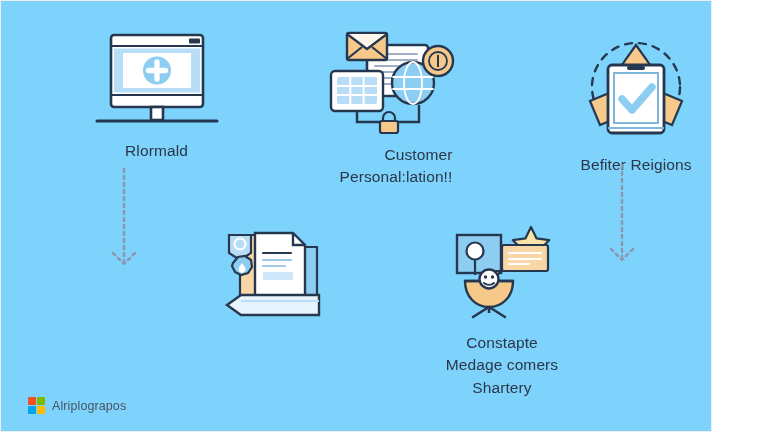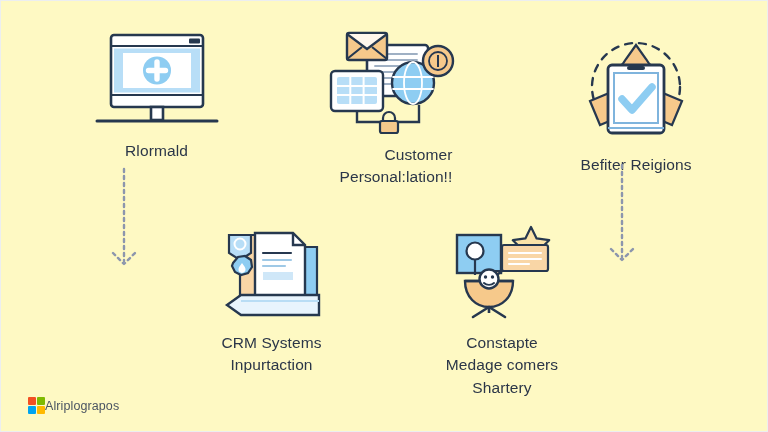--- a/index.html
+++ b/index.html
@@ -4,22 +4,22 @@
 <style>
   html,body{margin:0;padding:0;}
   body{
     width:768px;height:432px;
     background:#ffffff;
     font-family:"Liberation Sans", sans-serif;
     overflow:hidden;
   }
   #canvas{
     position:relative;
-    width:768px;height:432px;
-    background:#fef9c3;
+    width:712px;height:432px;
+    background:#7dd3fc;
     box-sizing:border-box;
     border:1px solid #eceef0;
     overflow:hidden;
   }
   
   .node{
     position:absolute;
     display:flex;
     flex-direction:column;
     align-items:center;
@@ -47,20 +47,21 @@
 
   
   .arrow{ position:absolute; }
 
   
   #logo{
     position:absolute;
     left:27px; bottom:17px;
     display:flex;
     align-items:center;
+    gap:7px;
   }
   .logo-grid{
     width:17px;height:17px;
     display:grid;
     grid-template-columns:1fr 1fr;
     grid-template-rows:1fr 1fr;
     gap:1.6px;
   }
   .logo-grid i{ display:block; border-radius:1px; }
   #logo .logo-text{
@@ -181,22 +182,20 @@
 
         <path d="M22 16h22v18l-11 7-11-7z" fill="#b8def7" stroke="#26384f" stroke-width="2.2"></path>
         <circle cx="33" cy="25" r="5.5" fill="none" stroke="#ffffff" stroke-width="2"></circle>
         <path d="M26 44l5-6 7-1 6 4 1 7-4 6-7 2-6-3-3-6z" fill="#8ecdf2" stroke="#26384f" stroke-width="2.2"></path>
         <path d="M35 44c2 3 3.5 4.5 3.5 6.2A3.5 3.5 0 0135 54a3.5 3.5 0 01-3.5-3.8c0-1.7 1.5-3.2 3.5-6.2z" fill="#ffffff"></path>
 
         <path d="M34 76h78v20H34l-14-10z" fill="#e8f4fd" stroke="#26384f" stroke-width="2.4"></path>
         <path d="M34 82h78" stroke="#b9ddf5" stroke-width="2"></path>
       </svg>
     </span>
-    <div class="label">CRM Systems
-Inpurtaction</div>
   </div>
 
   <div class="node" id="node-message">
     <span class="art">
       <svg width="126" height="104" viewBox="0 0 126 104" fill="none">
 
         <path d="M92 8l5.6 11.4 12.6 1.8-9.1 8.9 2.1 12.5L92 36.7 80.8 42.6l2.1-12.5-9.1-8.9 12.6-1.8z" fill="#fbe3a8" stroke="#26384f" stroke-width="2.2" stroke-linejoin="round"></path>
 
         <rect x="18" y="16" width="44" height="38" fill="#8ecdf2" stroke="#26384f" stroke-width="2.4"></rect>
         <circle cx="36" cy="32" r="8.5" fill="#ffffff" stroke="#26384f" stroke-width="2.2"></circle>

